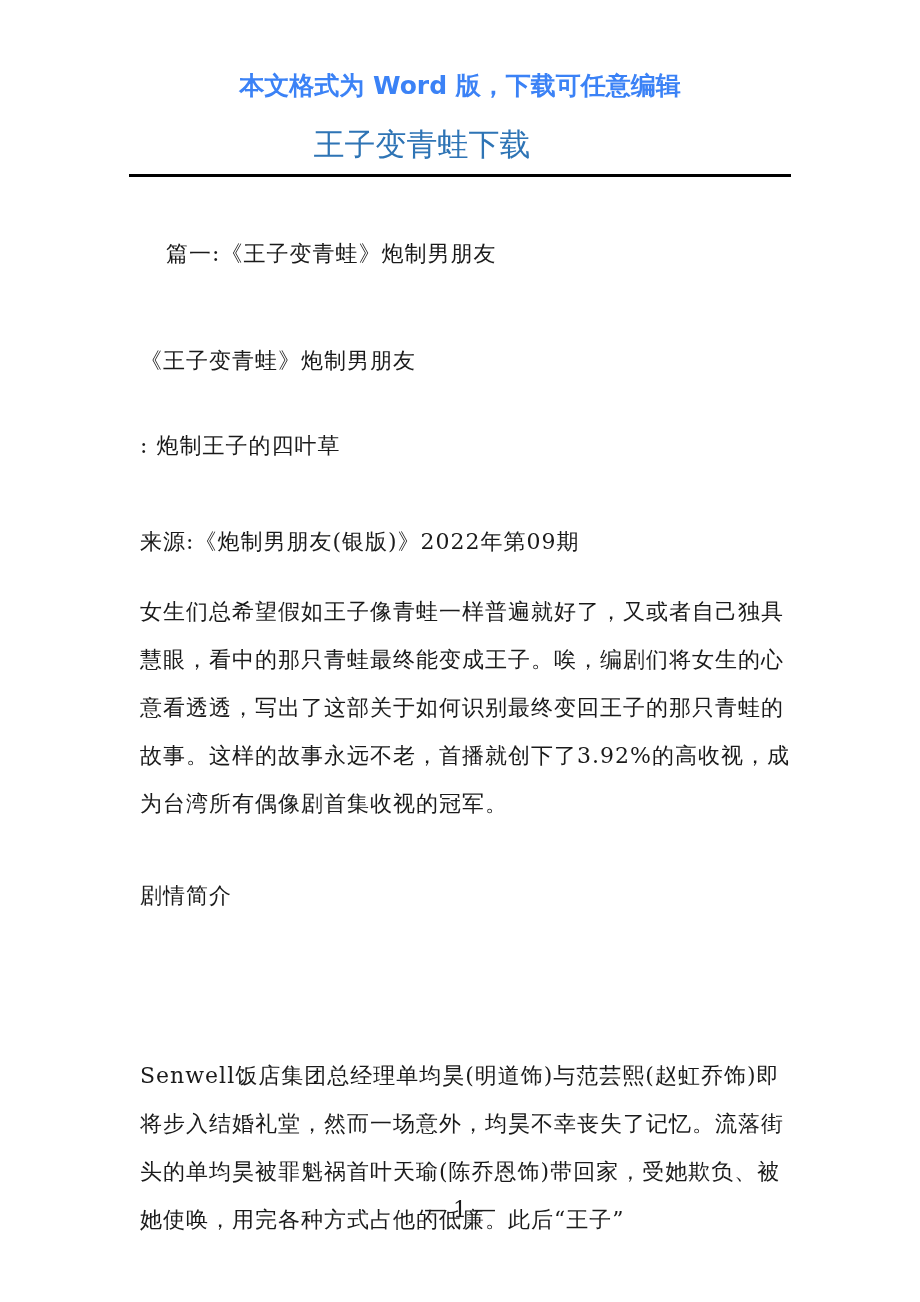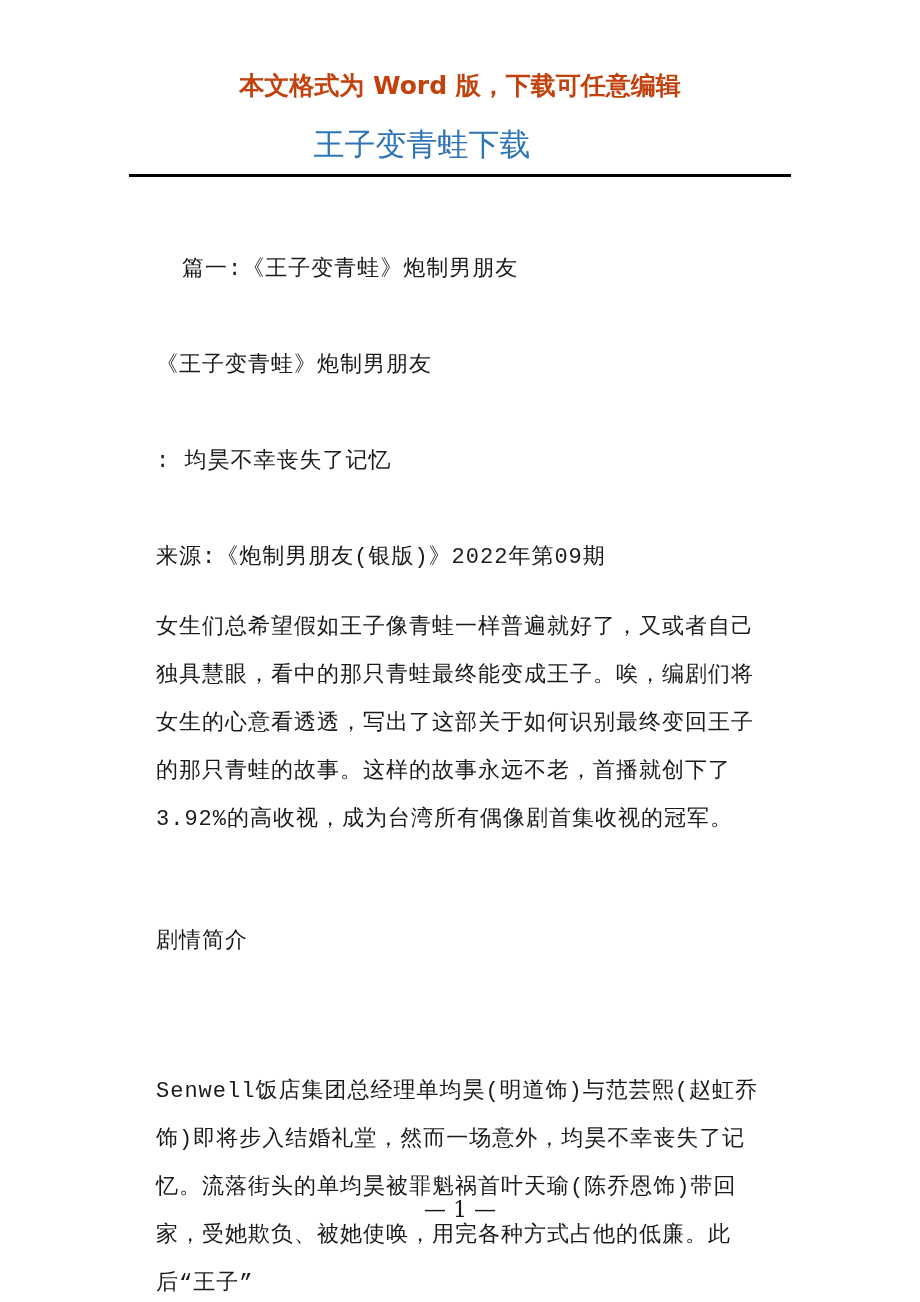--- a/index.html
+++ b/index.html
@@ -18,21 +18,21 @@
     .banner {
       position: absolute;
       top: 66px;
       left: 0;
       width: 920px;
       text-align: center;
       font-family: "DejaVu Sans", "Liberation Sans", sans-serif;
       font-weight: bold;
       font-size: 25px;
       line-height: 40px;
-      color: #c2410c;
+      color: #3b82f6;
     }
     .doc-title {
       position: absolute;
       top: 122px;
       left: 0;
       width: 844px;
       text-align: center;
       font-family: "DejaVu Sans", "Liberation Sans", sans-serif;
       font-size: 31px;
       line-height: 44px;
@@ -49,22 +49,21 @@
     .body-text {
       position: absolute;
       left: 140px;
       width: 650px;
       font-size: 22px;
       line-height: 48px;
       letter-spacing: 1px;
       color: #1a1a1a;
     }
     .para {
-      margin: 16px;
-      font-family: Liberation Mono, monospace;
+      margin: 0;
     }
     .indent {
       padding-left: 26px;
     }
     .page-footer {
       position: absolute;
       top: 1195px;
       left: 0;
       width: 920px;
       text-align: center;
@@ -77,37 +76,37 @@
 <body>
 
 <div class="banner">本文格式为 Word 版，下载可任意编辑</div>
 <div class="doc-title">王子变青蛙下载</div>
 <div class="title-rule"></div>
 
 <div class="body-text" style="top:230px;">
   <p class="para indent">篇一:《王子变青蛙》炮制男朋友</p>
 </div>
 
-<div class="body-text" style="top:326px;">
+<div class="body-text" style="top:337px;">
   <p class="para">《王子变青蛙》炮制男朋友</p>
 </div>
 
 <div class="body-text" style="top:422px;">
-  <p class="para">: 均昊不幸丧失了记忆</p>
+  <p class="para">: 炮制王子的四叶草</p>
 </div>
 
 <div class="body-text" style="top:518px;">
   <p class="para">来源:《炮制男朋友(银版)》2022年第09期</p>
 </div>
 
 <div class="body-text" style="top:588px;">
   <p class="para">女生们总希望假如王子像青蛙一样普遍就好了，又或者自己独具慧眼，看中的那只青蛙最终能变成王子。唉，编剧们将女生的心意看透透，写出了这部关于如何识别最终变回王子的那只青蛙的故事。这样的故事永远不老，首播就创下了3.92%的高收视，成为台湾所有偶像剧首集收视的冠军。</p>
 </div>
 
-<div class="body-text" style="top:902px;">
+<div class="body-text" style="top:872px;">
   <p class="para">剧情简介</p>
 </div>
 
 <div class="body-text" style="top:1052px;">
   <p class="para">Senwell饭店集团总经理单均昊(明道饰)与范芸熙(赵虹乔饰)即将步入结婚礼堂，然而一场意外，均昊不幸丧失了记忆。流落街头的单均昊被罪魁祸首叶天瑜(陈乔恩饰)带回家，受她欺负、被她使唤，用完各种方式占他的低廉。此后“王子”</p>
 </div>
 
 <div class="page-footer">— 1 —</div>
 
 </body></html>

